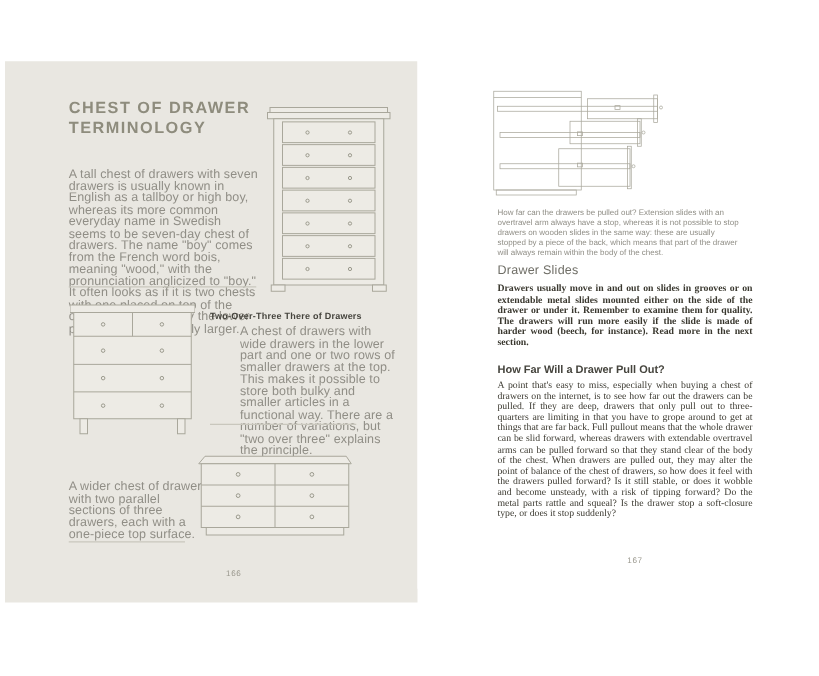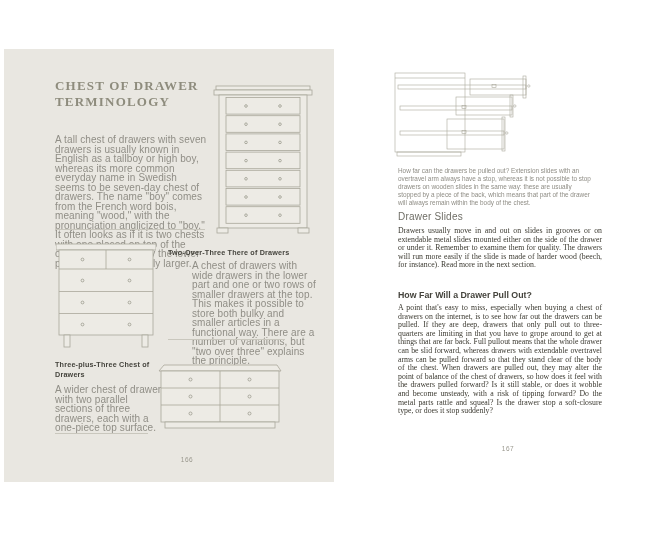--- a/index.html
+++ b/index.html
@@ -10,21 +10,21 @@
 
   
   #left-page {
     position:absolute; left:4px; top:49px; width:330px; height:433px;
     background:#e9e7e1;
   }
   #left-page > * { position:absolute; }
   .lp-title {
     left:51px; top:29px; width:190px;
     font-size:13px; line-height:16px; font-weight:700;
-    letter-spacing:1.2px; color:#8e8c7d; text-transform:uppercase;font-family:Liberation Serif, serif;
+    letter-spacing:1.2px; color:#8e8c7d; text-transform:uppercase;
   }
   .lp-heading {
     font-size:7.2px; line-height:9.5px; font-weight:700;
     color:#45443d; letter-spacing:0.2px;
   }
   .lp-body {
     font-size:10px; line-height:9.5px; color:#908e86; letter-spacing:0.1px;
   }
   .divider { border-top:1px solid #c9c7bd; height:0; }
   .pagenum {
@@ -119,21 +119,20 @@
         <circle cx="73.5" cy="61.5" r="1.4"></circle>
       <circle cx="26.5" cy="83.5" r="1.4"></circle>
         <circle cx="73.5" cy="83.5" r="1.4"></circle>
     </g>
   </svg>
 
   <div class="lp-heading" style="left:164px; top:199px; width:132px;">Two-Over-Three There of Drawers</div>
   <div class="lp-body" style="left:164px; top:212px; width:126px;margin-left:24px;">A chest of drawers with wide drawers in the lower part and one or two rows of smaller drawers at the top. This makes it possible to store both bulky and smaller articles in a functional way. There are a number of variations, but "two over three" explains the principle.</div>
   <div class="divider" style="left:164px; top:290px; width:117px;"></div>
 
-  <div class="lp-heading" style="left:51px; top:311px; width:112px;">Three-plus-Three Chest of Drawers</div>
   <div class="lp-body" style="left:51px; top:336px; width:112px;">A wider chest of drawers with two parallel sections of three drawers, each with a one-piece top surface.</div>
   <div class="divider" style="left:51px; top:384px; width:93px;"></div>
 
   <svg style="left:153px; top:313px;" width="126" height="73" viewBox="0 0 126 73">
     <g stroke="#a9a79b" stroke-width="0.8" fill="#edebe5">
       <polygon points="2,9 7,3 120,3 124,9"></polygon>
       <rect x="4" y="9" width="118" height="51"></rect>
       <line x1="4" y1="26" x2="122" y2="26"></line>
       <line x1="4" y1="43" x2="122" y2="43"></line>
       <line x1="63" y1="9" x2="63" y2="60"></line>
@@ -178,20 +177,20 @@
       <rect x="109" y="49" width="3" height="34"></rect>
       <circle cx="113.8" cy="65" r="1.2"></circle>
       <rect x="69" y="62.5" width="4" height="3"></rect>
     </g>
   </svg>
 
   <div class="rp-caption">How far can the drawers be pulled out? Extension slides with an overtravel arm always have a stop, whereas it is not possible to stop drawers on wooden slides in the same way: these are usually stopped by a piece of the back, which means that part of the drawer will always remain within the body of the chest.</div>
 
   <div class="rp-subhead">Drawer Slides</div>
 
-  <div class="rp-serif" style="left:64px; top:189px;">Drawers usually move in and out on slides in grooves or on extendable metal slides mounted either on the side of the drawer or under it. Remember to examine them for quality. The drawers will run more easily if the slide is made of harder wood (beech, for instance). Read more in the next section.</div>
+  <div class="rp-serif" style="left:64px; top:189px;font-weight:bold;">Drawers usually move in and out on slides in grooves or on extendable metal slides mounted either on the side of the drawer or under it. Remember to examine them for quality. The drawers will run more easily if the slide is made of harder wood (beech, for instance). Read more in the next section.</div>
 
   <div class="rp-head2">How Far Will a Drawer Pull Out?</div>
 
   <div class="rp-serif" style="left:64px; top:266px;">A point that's easy to miss, especially when buying a chest of drawers on the internet, is to see how far out the drawers can be pulled. If they are deep, drawers that only pull out to three-quarters are limiting in that you have to grope around to get at things that are far back. Full pullout means that the whole drawer can be slid forward, whereas drawers with extendable overtravel arms can be pulled forward so that they stand clear of the body of the chest. When drawers are pulled out, they may alter the point of balance of the chest of drawers, so how does it feel with the drawers pulled forward? Is it still stable, or does it wobble and become unsteady, with a risk of tipping forward? Do the metal parts rattle and squeal? Is the drawer stop a soft-closure type, or does it stop suddenly?</div>
 
   <div class="pagenum" style="left:124px; top:407px;">167</div>
 </div>
 
 </body></html>

